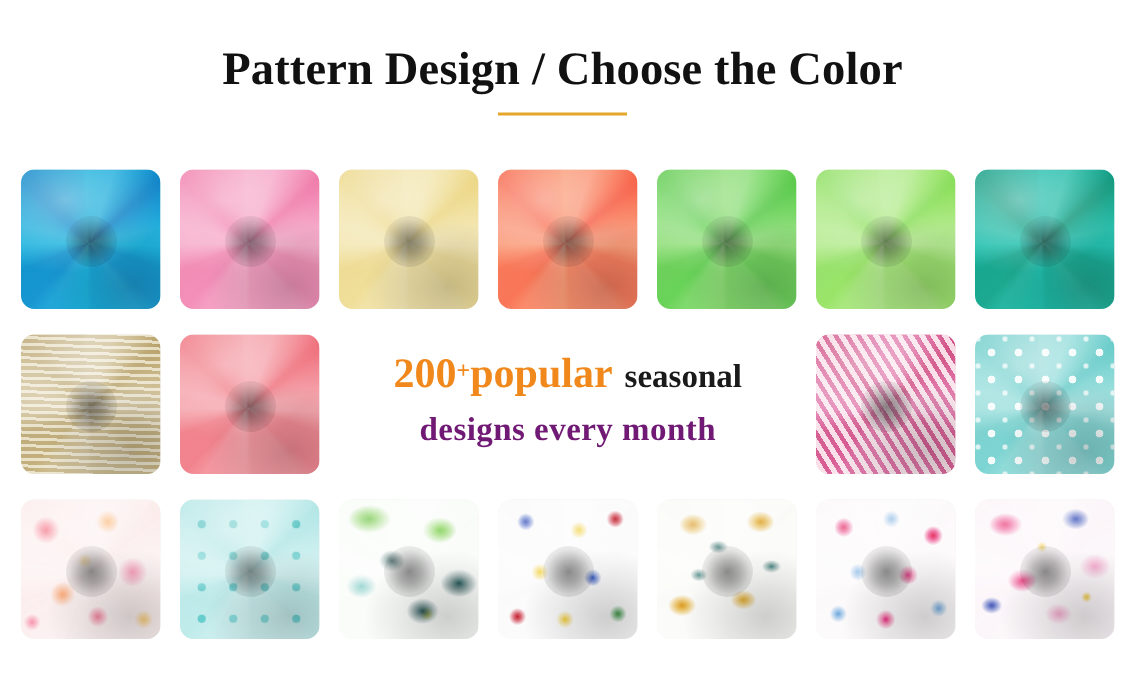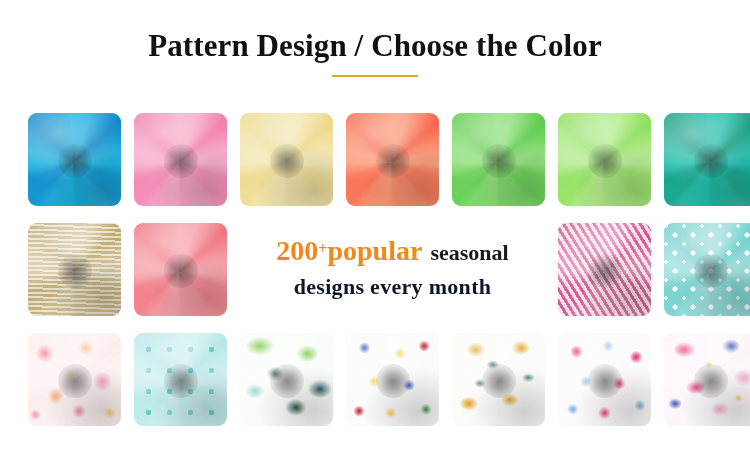--- a/index.html
+++ b/index.html
@@ -28,21 +28,21 @@
     white-space:nowrap;
   }
   .title-rule{
     margin-top:11px;
     width:86px;height:2px;
     background:#e5a62c;
   }
 
   
   .grid{
-    position:absolute;left:28px;top:113px;
+    position:absolute;left:14px;top:113px;
     width:722px;
     display:grid;
     grid-template-columns:repeat(7,93px);
     grid-auto-rows:93px;
     column-gap:13px;row-gap:17px;
   }
   .cell{
     position:relative;
     width:93px;height:93px;
     border-radius:9px;
@@ -215,21 +215,21 @@
     font-weight:700;font-size:16px;color:#f0881b;
     vertical-align:super;line-height:0;
   }
   .promo-pop{
     font-weight:700;font-size:28px;color:#f0881b;
   }
   .promo-dark{
     font-weight:700;font-size:22px;color:#1a1a1a;
   }
   .promo-dark2{
-    font-weight:700;font-size:22px;color:#0f172a;letter-spacing:.3px;
+    font-weight:700;font-size:22px;color:#701a75;letter-spacing:.3px;
   }
 </style>
 </head>
 <body>
 
 <div class="page">
 
   <div class="header">
     <h1 class="title">Pattern Design / Choose the Color</h1>
     <div class="title-rule"></div>

